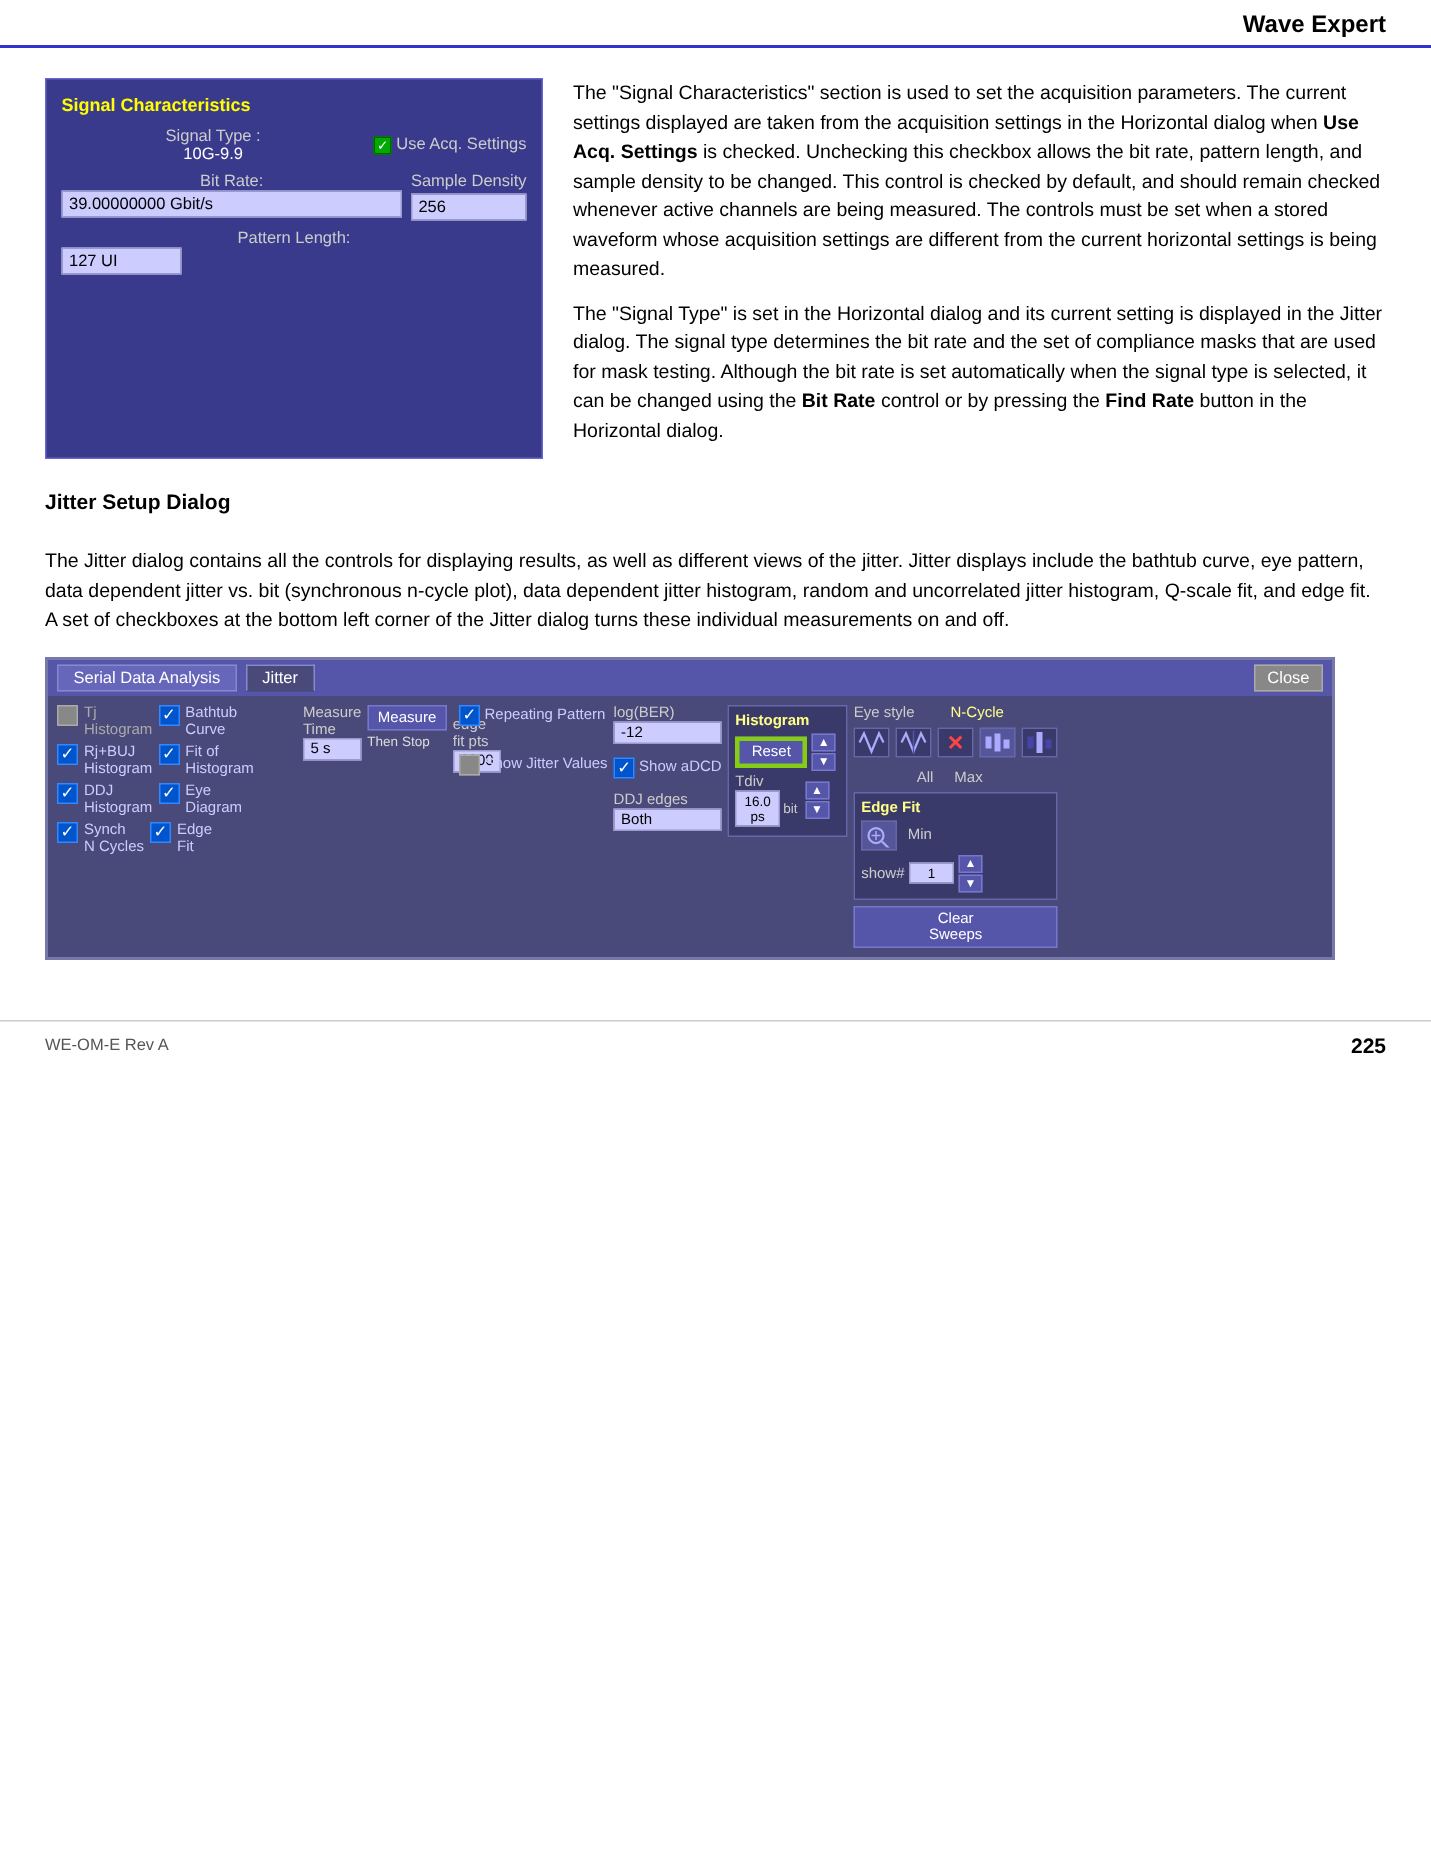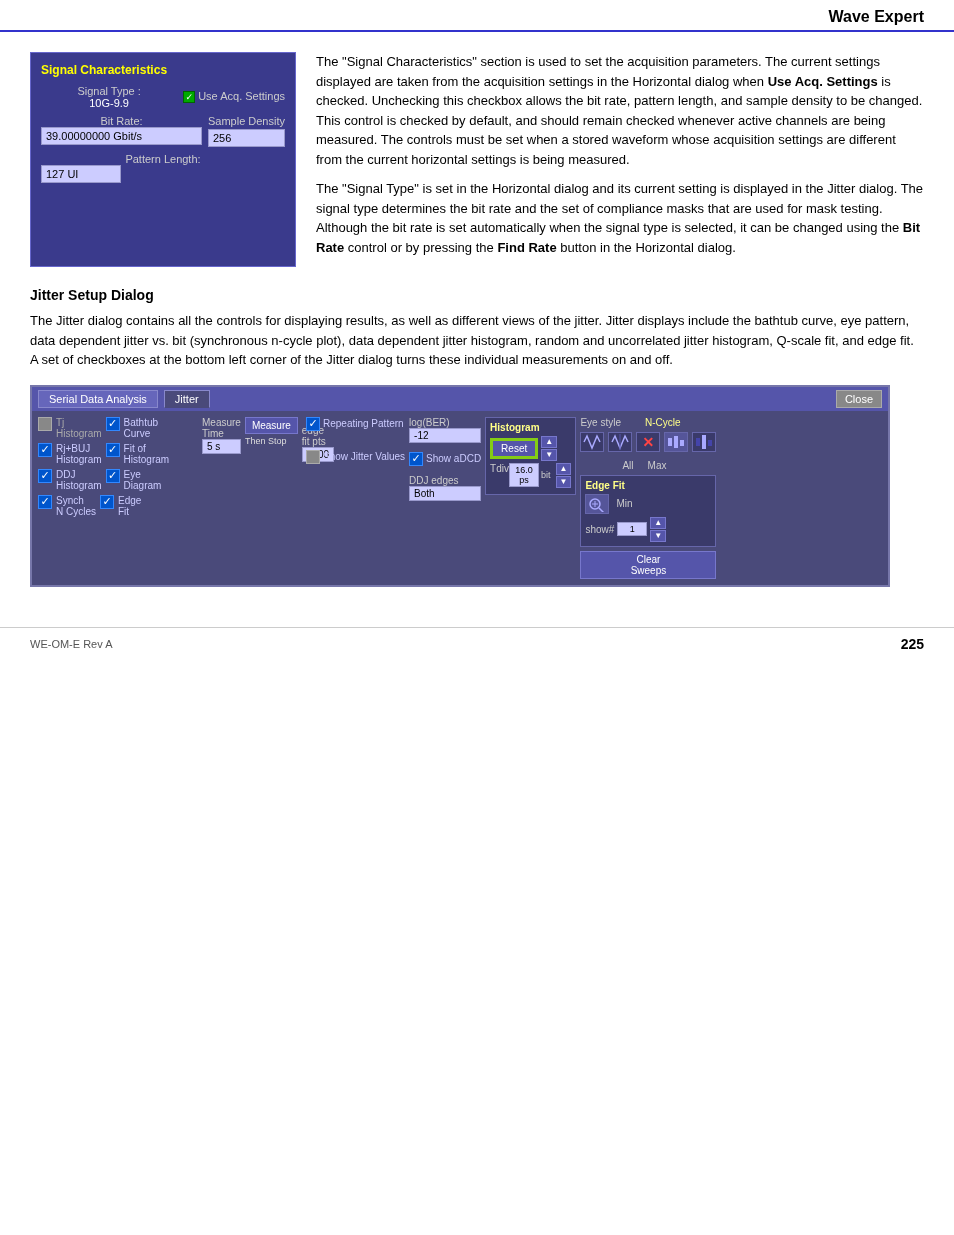--- a/index.html
+++ b/index.html
@@ -44,21 +44,21 @@
     .signal-section {
       display: flex;
       gap: 20px;
       margin-bottom: 20px;
     }
 
     .signal-box {
       background: #3a3a8c;
       border: 1px solid #6666cc;
       padding: 10px;
-      width: 266px;
+      width: 332px;
       flex-shrink: 0;
     }
 
     .signal-box-title {
       color: #ffff00;
       font-size: 12px;
       font-weight: bold;
       margin-bottom: 8px;
     }
 
@@ -119,21 +119,21 @@
 
     .signal-description p {
       margin-bottom: 10px;
     }
 
     
     .jitter-heading {
       font-size: 14px;
       font-weight: bold;
       color: #000;
-      margin-bottom: 8px;
+      margin-bottom: 22px;
     }
 
     .jitter-description {
       font-size: 13px;
       line-height: 1.5;
       margin-bottom: 15px;
     }
 
     
     .jitter-dialog {
@@ -563,21 +563,21 @@
           <div class="histogram-box">
             <div class="histogram-title">Histogram</div>
             <div class="histogram-row">
               <button class="reset-btn">Reset</button>
               <div style="display:flex; flex-direction:column; gap:1px;">
                 <button class="spin-btn">▲</button>
                 <button class="spin-btn">▼</button>
               </div>
             </div>
             <div class="histogram-row">
-              <div style="display:flex; flex-direction:row;">
+              <div style="display:flex; flex-direction:column;">
                 <span class="ctrl-label">Tdiv</span>
                 <div style="display:flex; gap:2px; align-items:center;">
                   <div class="spinbox">16.0 ps</div>
                   <span style="color:#cccccc; font-size:9px;">bit</span>
                 </div>
               </div>
               <div style="display:flex; flex-direction:column; gap:1px; margin-left:2px;">
                 <button class="spin-btn">▲</button>
                 <button class="spin-btn">▼</button>
               </div>

